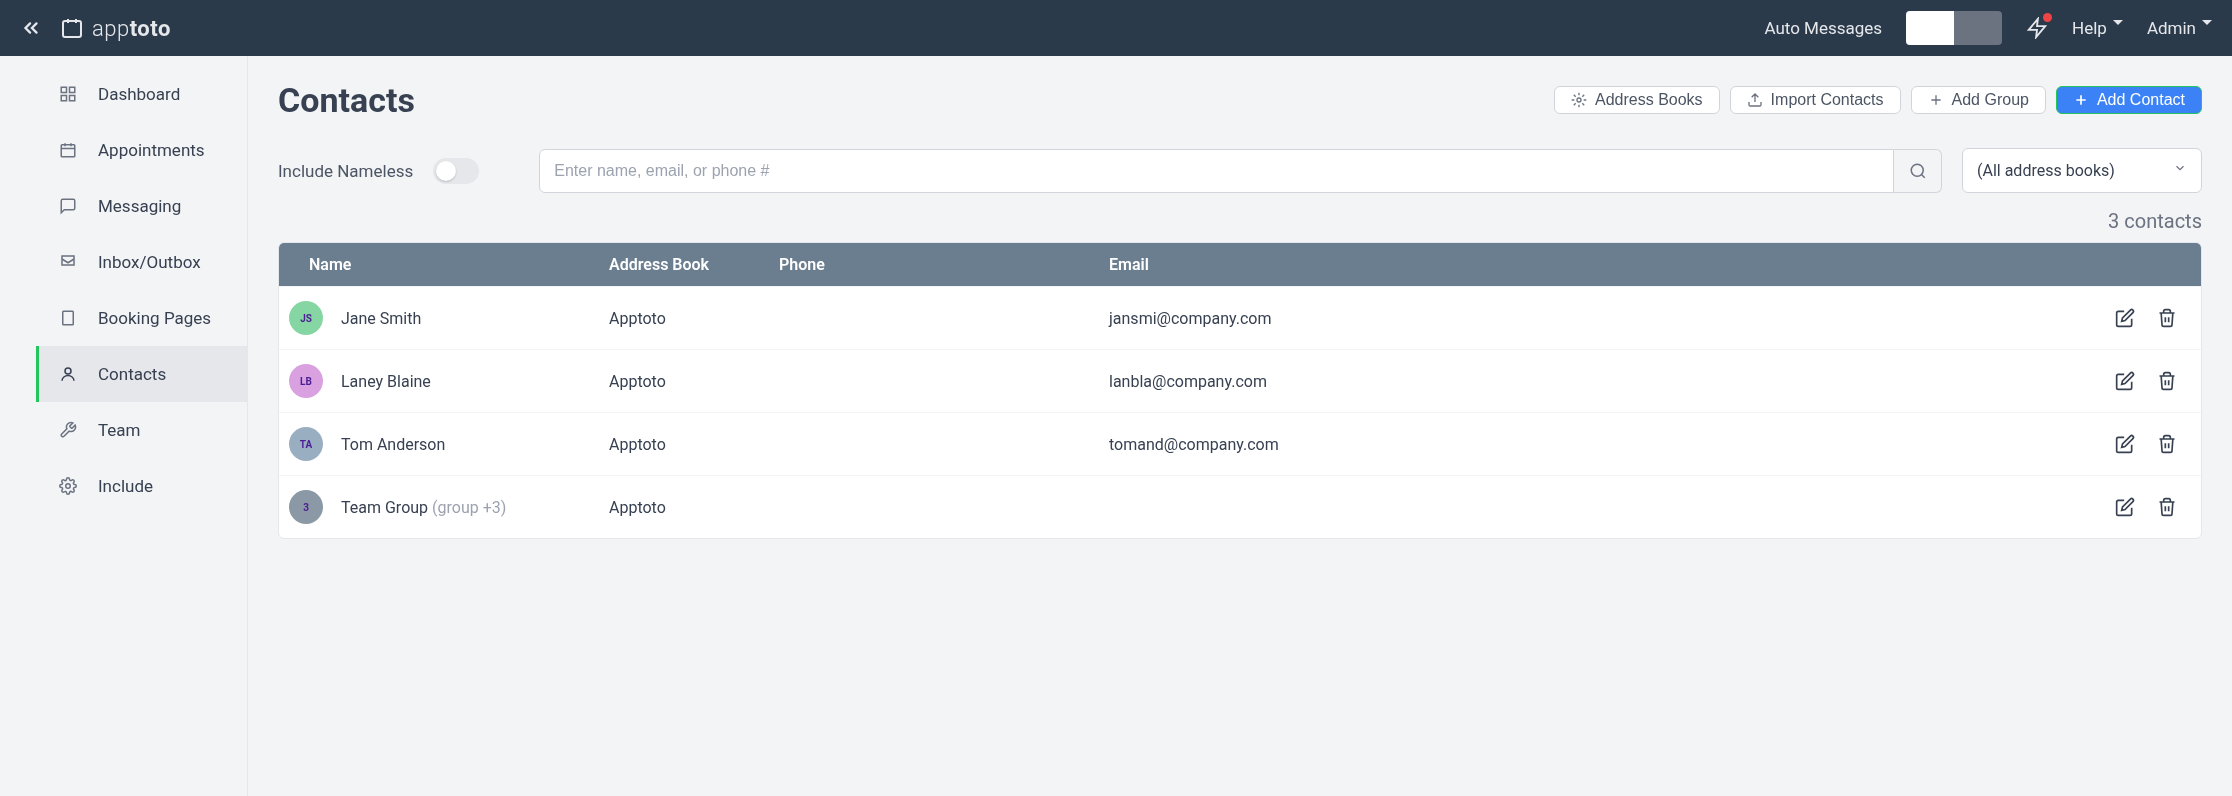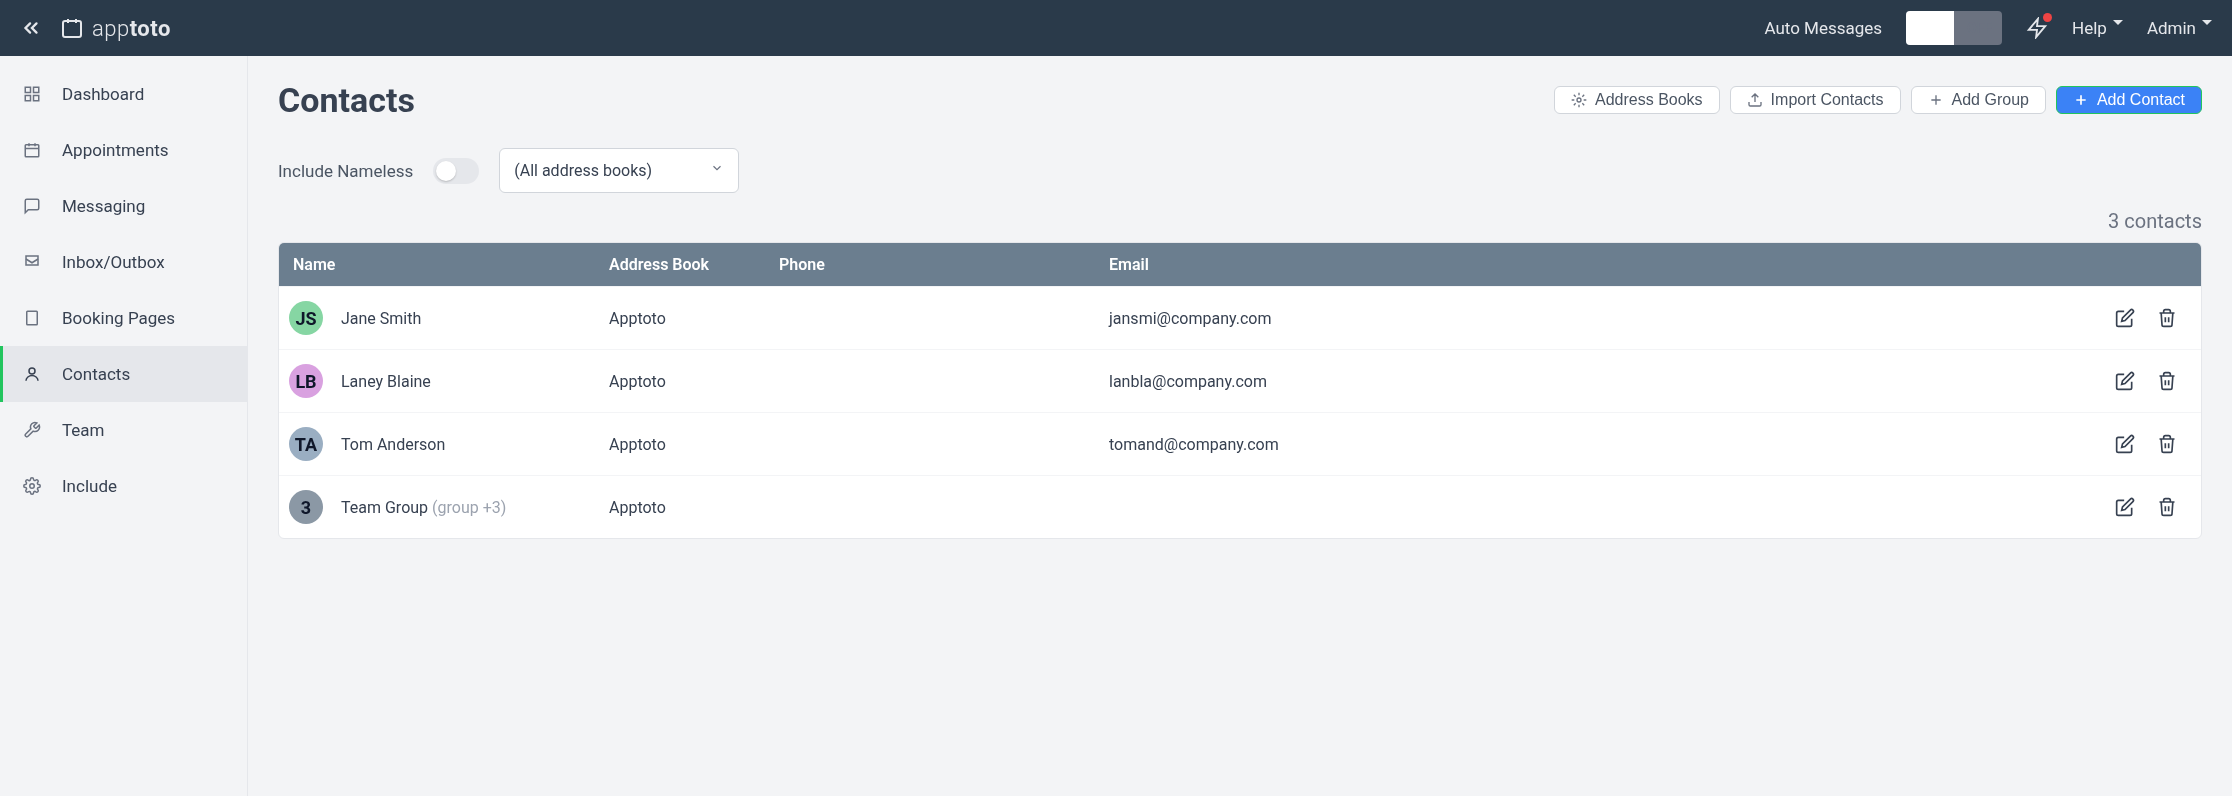--- a/index.html
+++ b/index.html
@@ -37,21 +37,21 @@
     .toggle-off { margin-left: auto; padding-right: 10px; font-weight: 700; color: #6b7280; z-index: 1; font-size: 14px; }
     .topbar-icon-wrap { position: relative; cursor: pointer; }
     .red-dot { position: absolute; top: -4px; right: -4px; width: 9px; height: 9px; background: #ef4444; border-radius: 50%; }
     .topbar-link { font-size: 17px; color: #e5e7eb; cursor: pointer; display: flex; gap: 6px; }
     
     
     .layout { display: flex; min-height: calc(100vh - 56px); }
     .sidebar { width: 248px; background: #f3f4f6; border-right: 1px solid #e5e7eb; padding-top: 10px; }
     .sidebar-item {
       display: flex; align-items: flex-end; gap: 20px; padding: 18px 22px;
-      cursor: pointer; font-size: 17px; color: #374151;
+      cursor: pointer; font-size: 17px; color: #374151; margin-left: 36px;
     }
     .sidebar-item.active { background: #e5e7eb; border-left: 3px solid #22c55e; padding-left: 19px; }
     .sidebar-icon { width: 20px; height: 20px; display: flex; align-items: center; justify-content: center; }
     
     .main { flex: 1; padding: 24px 30px; }
     .page-header { display: flex; align-items: center; justify-content: space-between; margin-bottom: 28px; }
     .page-title { font-size: 34px; font-weight: 700; color: #374151; }
     .header-actions { display: flex; gap: 10px; }
     .btn {
       display: flex; align-items: center; gap: 8px; padding: 4px 16px;
@@ -84,36 +84,36 @@
     .book-select {
       width: 240px; padding: 12px 14px; border: 1px solid #d1d5db;
       border-radius: 6px; background: #fff; font-size: 16px; cursor: pointer;
       display: flex; justify-content: space-between;
     }
     
     .count-row { text-align: right; font-size: 20px; color: #6b7280; margin-bottom: 9px; }
     
     .table { width: 100%; background: #fff; border-radius: 6px; overflow: hidden; border: 1px solid #e5e7eb; }
     .thead { display: flex; background: #6b7e8f; color: #fff; font-weight: 600; padding: 12px 0; }
-    .th-name { width: 330px; padding-left: 14px; }
+    .th-name { width: 330px; padding-left: 30px; }
     .th-book { width: 170px; }
     .th-phone { width: 330px; }
     .th-email { flex: 1; }
     .th-actions { width: 110px; }
     
     .trow { display: flex; align-items: center; padding: 14px 0; border-top: 1px solid #f3f4f6; }
     .td-name { width: 330px; padding-left: 10px; display: flex; align-items: center; gap: 18px; }
     .td-book { width: 170px; }
     .td-phone { width: 330px; }
     .td-email { flex: 1; }
     .td-actions { width: 110px; display: flex; gap: 22px; justify-content: center; }
     .avatar {
       width: 34px; height: 34px; border-radius: 50%; display: flex;
       align-items: center; justify-content: center; font-weight: 700;
-      font-size: 18px; color: #0f172a;
+      font-size: 10px; color: #4c1d95;
     }
     .name-suffix { color: #9ca3af; }
     .row-icon { cursor: pointer; color: #374151; }
     
     svg { display: block; }
   </style>
 </head>
 <body>
 
 <div class="topbar">
@@ -261,20 +261,29 @@
               <path d="M12 5v14M5 12h14"></path>
             </svg>
           <span>Add Contact</span>
         </button>
       </div>
     </div>
 
     <div class="filter-row">
       <span class="include-label">Include Nameless</span>
       <div class="mini-toggle"></div>
+      <div class="search-wrap">
+        <input class="search-input" type="text" placeholder="Enter name, email, or phone #" style="">
+        <button class="search-btn">
+          <svg width="18" height="18" viewBox="0 0 24 24" fill="none" stroke="#6b7280" stroke-width="2">
+              <circle cx="11" cy="11" r="8"></circle>
+              <path d="M21 21l-4.35-4.35"></path>
+            </svg>
+        </button>
+      </div>
       <div class="book-select">
         <span>(All address books)</span>
         <svg width="14" height="14" viewBox="0 0 24 24" fill="none" stroke="#6b7280" stroke-width="2">
             <path d="M6 9l6 6 6-6"></path>
           </svg>
       </div>
     </div>
 
     <div class="count-row">3 contacts</div>
 

